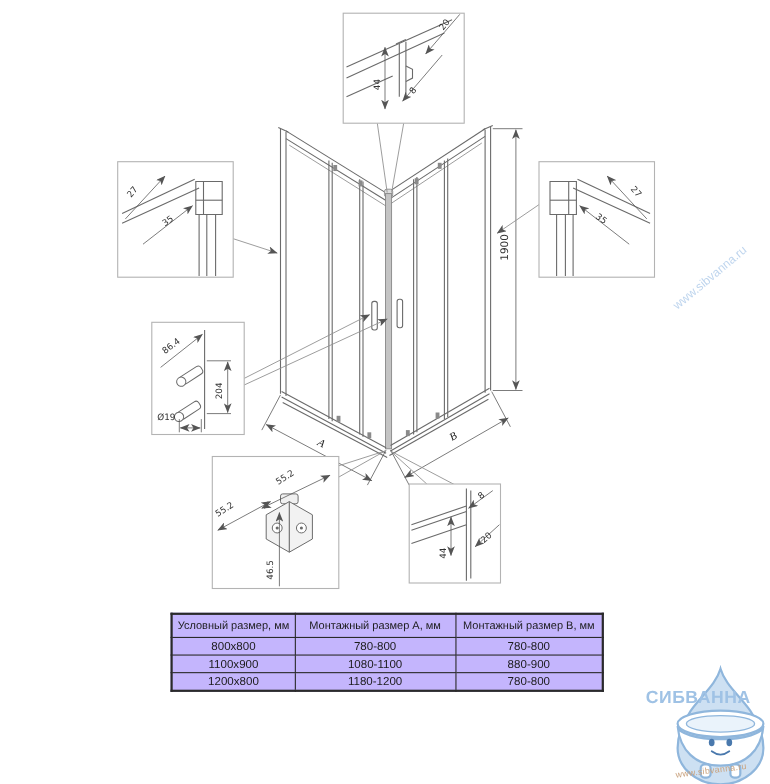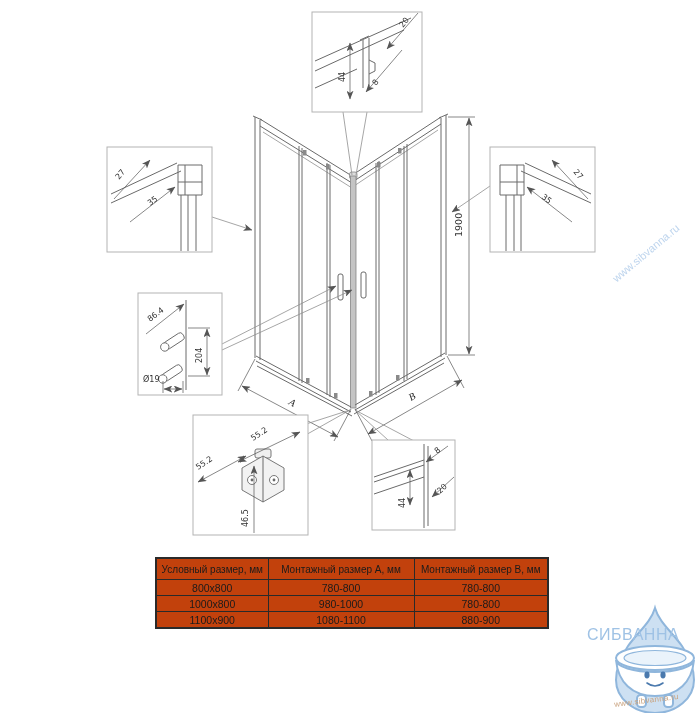--- a/index.html
+++ b/index.html
@@ -9,28 +9,28 @@
   .main{stroke:#6a6a6a;stroke-width:1;fill:none;stroke-linecap:butt;}
   .thin{stroke:#8f8f8f;stroke-width:0.8;fill:none;}
   .dim{stroke:#555;stroke-width:0.7;fill:none;}
   .dbox{fill:#ffffff;stroke:#b3b3b3;stroke-width:1;}
   .roller{fill:#8a8a8a;stroke:none;}
   text.dimtxt{fill:#333;font-size:8px;font-family:"DejaVu Sans",sans-serif;}
   text.axis{fill:#222;font-size:10px;font-style:italic;font-family:"Liberation Serif",serif;}
   text.vert{fill:#333;font-size:9.5px;font-family:"DejaVu Sans",sans-serif;}
 
   table.sizes{position:absolute;left:155px;top:557px;border-collapse:collapse;table-layout:fixed;
-              border:2px solid #2a2a2a;background:#c2410c;}
+              border:2px solid #2a2a2a;background:#c4b5fd;}
   table.sizes th,table.sizes td{border:1px solid #2a2a2a;text-align:center;padding:0;
               color:#1b1b1b;font-weight:normal;white-space:nowrap;}
   table.sizes th{height:20px;font-size:10px;}
   table.sizes td{height:15px;font-size:10.5px;}
   .c1{width:112px}.c2{width:146px}.c3{width:134px}
 
-  .wm-brand{position:absolute;left:587px;top:626px;font-size:16px;font-weight:normal;
+  .wm-brand{position:absolute;left:587px;top:626px;font-size:16px;font-weight:bold;
             color:#9fc2e5;letter-spacing:0.5px;z-index:5;}
   .wm-logo{position:absolute;left:610px;top:602px;z-index:4;}
   .wm-url{position:absolute;left:614px;top:696px;font-size:8px;color:#c9a27e;
           transform:rotate(-7deg);z-index:6;letter-spacing:0.3px;}
   .wm-diag{position:absolute;left:610px;top:275px;font-size:11px;color:#a9c7e8;opacity:0.75;
            transform:rotate(-40deg);transform-origin:0 0;white-space:nowrap;}
 </style>
 </head>
 <body>
 
@@ -247,28 +247,28 @@
         <th>Монтажный размер В, мм</th>
       </tr>
     </thead>
     <tbody>
         <tr>
           <td>800x800</td>
           <td>780-800</td>
           <td>780-800</td>
         </tr>
         <tr>
-          <td>1000x800</td>
-          <td>980-1000</td>
-          <td>780-800</td>
-        </tr>
-        <tr>
           <td>1100x900</td>
           <td>1080-1100</td>
           <td>880-900</td>
+        </tr>
+        <tr>
+          <td>1200x800</td>
+          <td>1180-1200</td>
+          <td>780-800</td>
         </tr>
       </tbody>
   </table>
 
   <div class="wm-diag">www.sibvanna.ru</div>
 
   <svg class="wm-logo" width="90" height="111" viewBox="0 0 90 111">
     <path d="M45,6 C49,20 62,30 72,44 C80,56 84,66 84,78 A39,33 0 1 1 6,78 C6,66 10,56 18,44 C28,30 41,20 45,6 Z" fill="#cde0f2" stroke="#8fb6dc" stroke-width="2"></path>
     <g>
       <path d="M6,58 A39,12 0 0 0 84,58 C82,80 68,94 45,94 C22,94 8,80 6,58 Z" fill="#ffffff" stroke="#8fb6dc" stroke-width="2"></path>

